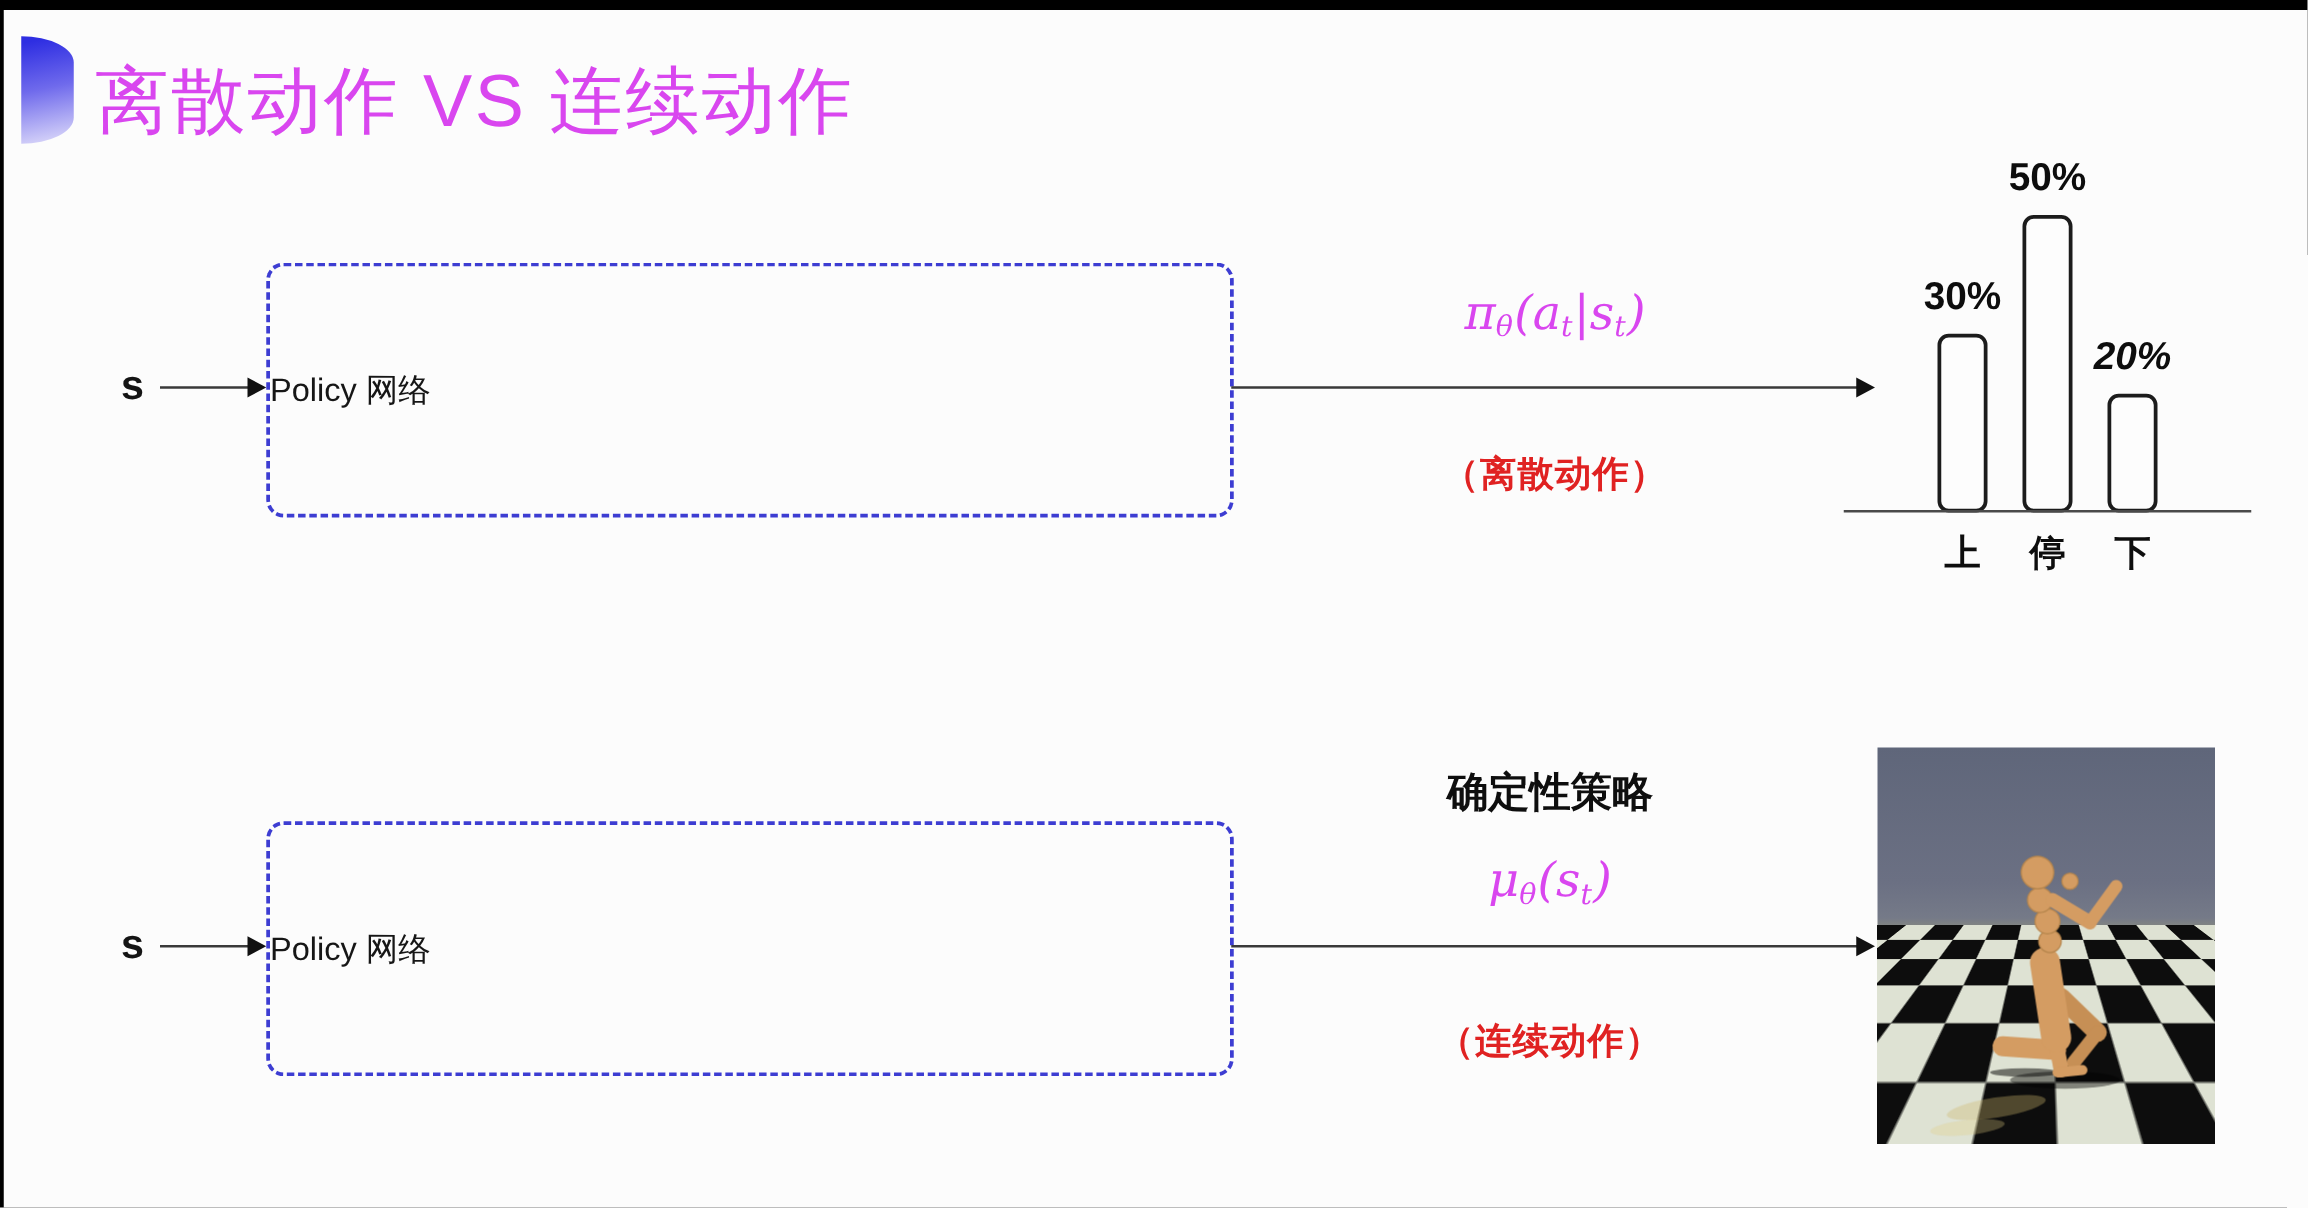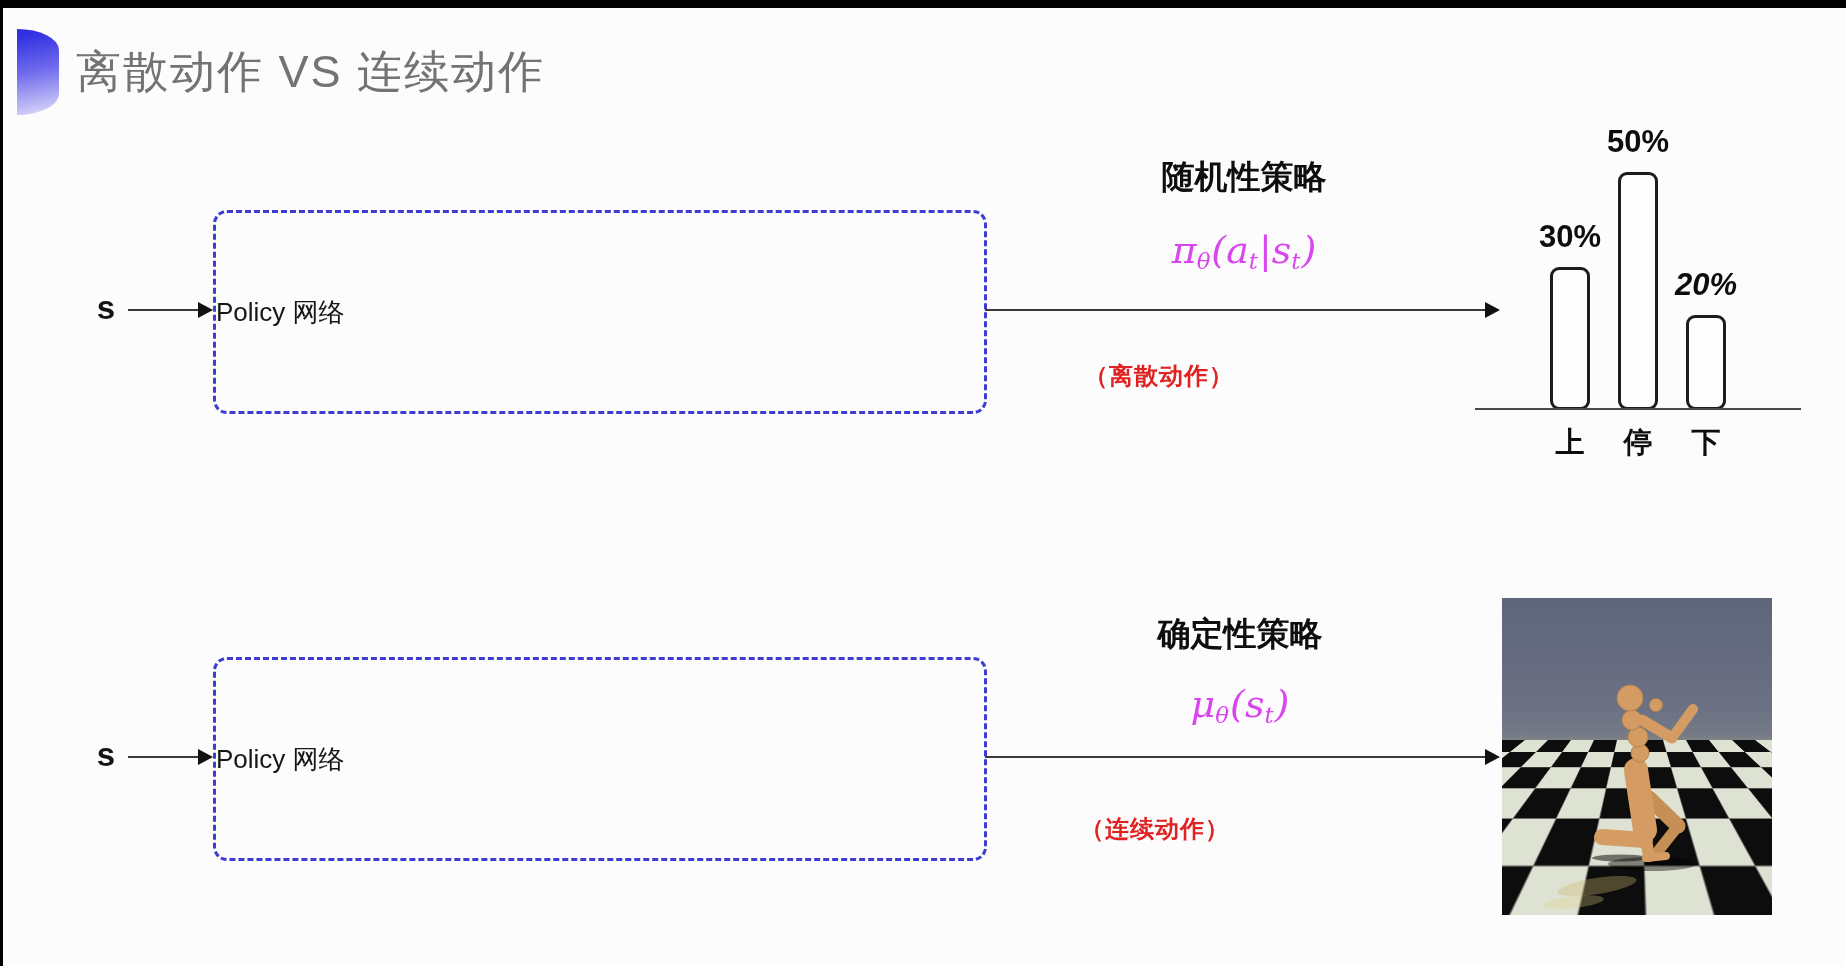--- a/index.html
+++ b/index.html
@@ -14,21 +14,21 @@
   .layer{position:absolute;inset:0;}
 
   
   .accent{
     position:absolute;left:17px;top:29px;width:42px;height:86px;
     border-radius:0 86px 86px 0 / 0 43px 43px 0;
     background:linear-gradient(168deg,#2e2ee2 6%,#6f6aec 48%,#d9d6f9 96%);
   }
   .title{
     position:absolute;left:76px;top:42px;
-    font-size:45px;font-weight:500;color:#737373;letter-spacing:2px;white-space:nowrap;
+    font-size:59px;font-weight:500;color:#d946ef;letter-spacing:2px;white-space:nowrap;
   }
 
   
   .state-label{
     position:absolute;width:40px;text-align:center;
     font-size:33px;font-weight:600;color:#141414;line-height:1;
   }
   .arrow-line{position:absolute;height:2px;background:#3a3a3a;}
   .arrow-head{
     position:absolute;width:0;height:0;
@@ -45,22 +45,22 @@
     position:absolute;width:320px;text-align:center;
     font-size:33px;font-weight:600;color:#0e0e0e;white-space:nowrap;
   }
   .formula{
     position:absolute;width:320px;text-align:center;
     font-family:"DejaVu Serif","Liberation Serif",serif;font-style:italic;
     font-size:38px;color:#d946ef;white-space:nowrap;
   }
   .formula .fsub{font-size:0.60em;vertical-align:-0.28em;margin-right:1px;}
   .action-label{
-    position:absolute;width:320px;text-align:left;
-    font-size:24px;font-weight:600;color:#e02222;white-space:nowrap;letter-spacing:1px;
+    position:absolute;width:320px;text-align:center;
+    font-size:29px;font-weight:600;color:#e02222;white-space:nowrap;letter-spacing:1px;
   }
 
   
   .bar-chart{position:absolute;left:1475px;top:115px;width:326px;height:345px;}
   .bar-cols{
     position:absolute;left:0;top:0;width:100%;height:295px;
     display:flex;justify-content:center;align-items:flex-end;
   }
   .bar-col{position:relative;width:68px;height:295px;}
   .bar{
@@ -114,21 +114,20 @@
   <div class="arrow-line" style="left:128px;top:309px;width:71px;"></div>
   <div class="arrow-head" style="left:198px;top:302px;"></div>
 
   <div class="policy-box" style="top:210px;">
     <div class="policy-box-label">Policy 网络</div>
   </div>
 
   <div class="arrow-line" style="left:985px;top:309px;width:501px;"></div>
   <div class="arrow-head" style="left:1485px;top:302px;"></div>
 
-  <div class="policy-type" style="left:1084px;top:155px;">随机性策略</div>
   <div class="formula" style="left:1084px;top:228px;"><span>π</span><span class="fsub">θ</span><span>(</span><span>a</span><span class="fsub">t</span><span>|</span><span>s</span><span class="fsub">t</span><span>)</span></div>
   <div class="action-label" style="left:1084px;top:360px;">（离散动作）</div>
 
   <div class="bar-chart">
     <div class="bar-cols">
         <div class="bar-col">
           <div class="bar-value" style="bottom: 155px;">30%</div>
           <div class="bar" style="height: 143px;"></div>
         </div>
         <div class="bar-col">

